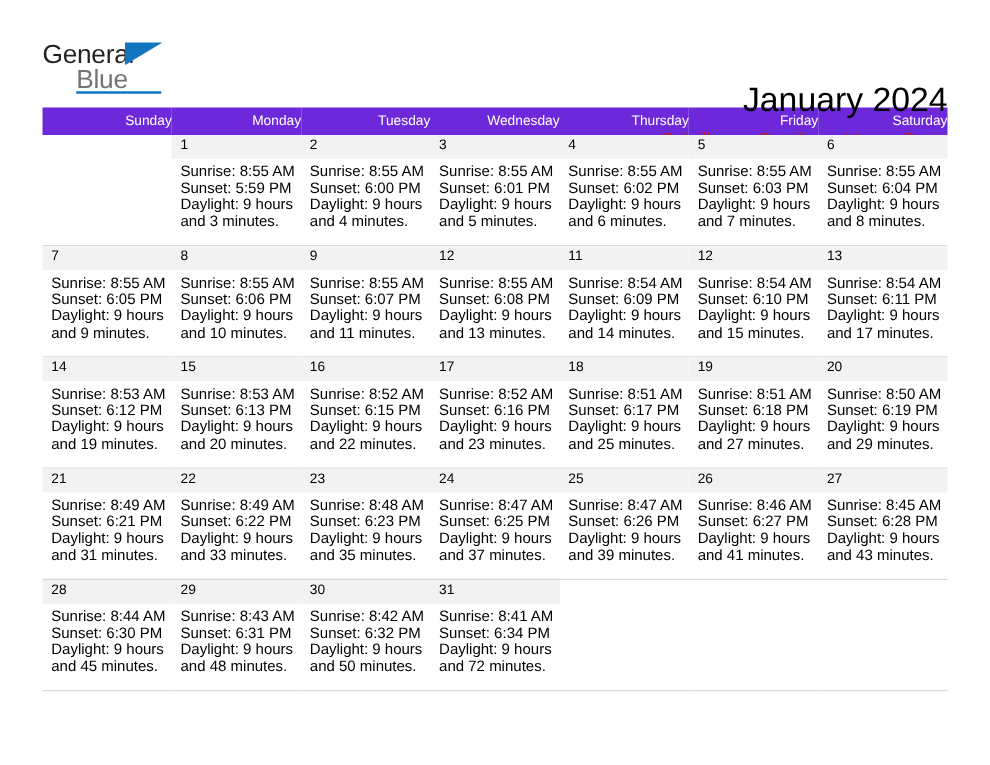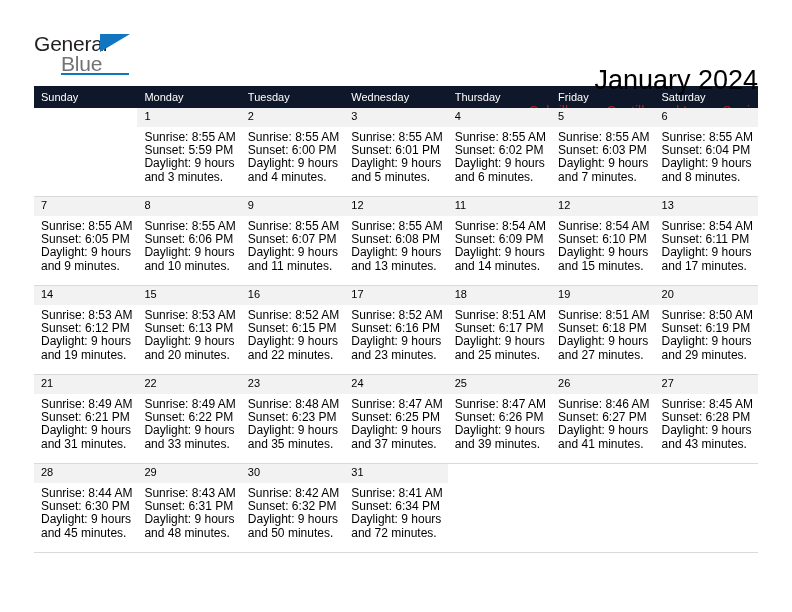--- a/index.html
+++ b/index.html
@@ -92,25 +92,25 @@
   }
 
   
   .calendar {
     margin-top: 12px;
     width: 724px;
     border-collapse: collapse;
     table-layout: fixed;
   }
   .calendar th {
-    background: #0f172a;
+    background: #6d28d9;
     color: #ffffff;
     font-size: 11px;
     font-weight: normal;
-    text-align: left;
+    text-align: right;
     padding: 5px 0 5px 7px;
     height: 19px;
     box-sizing: border-box;
     border: none;
   }
   .calendar td {
     vertical-align: top;
     padding: 0;
     border: none;
     height: 89px;

